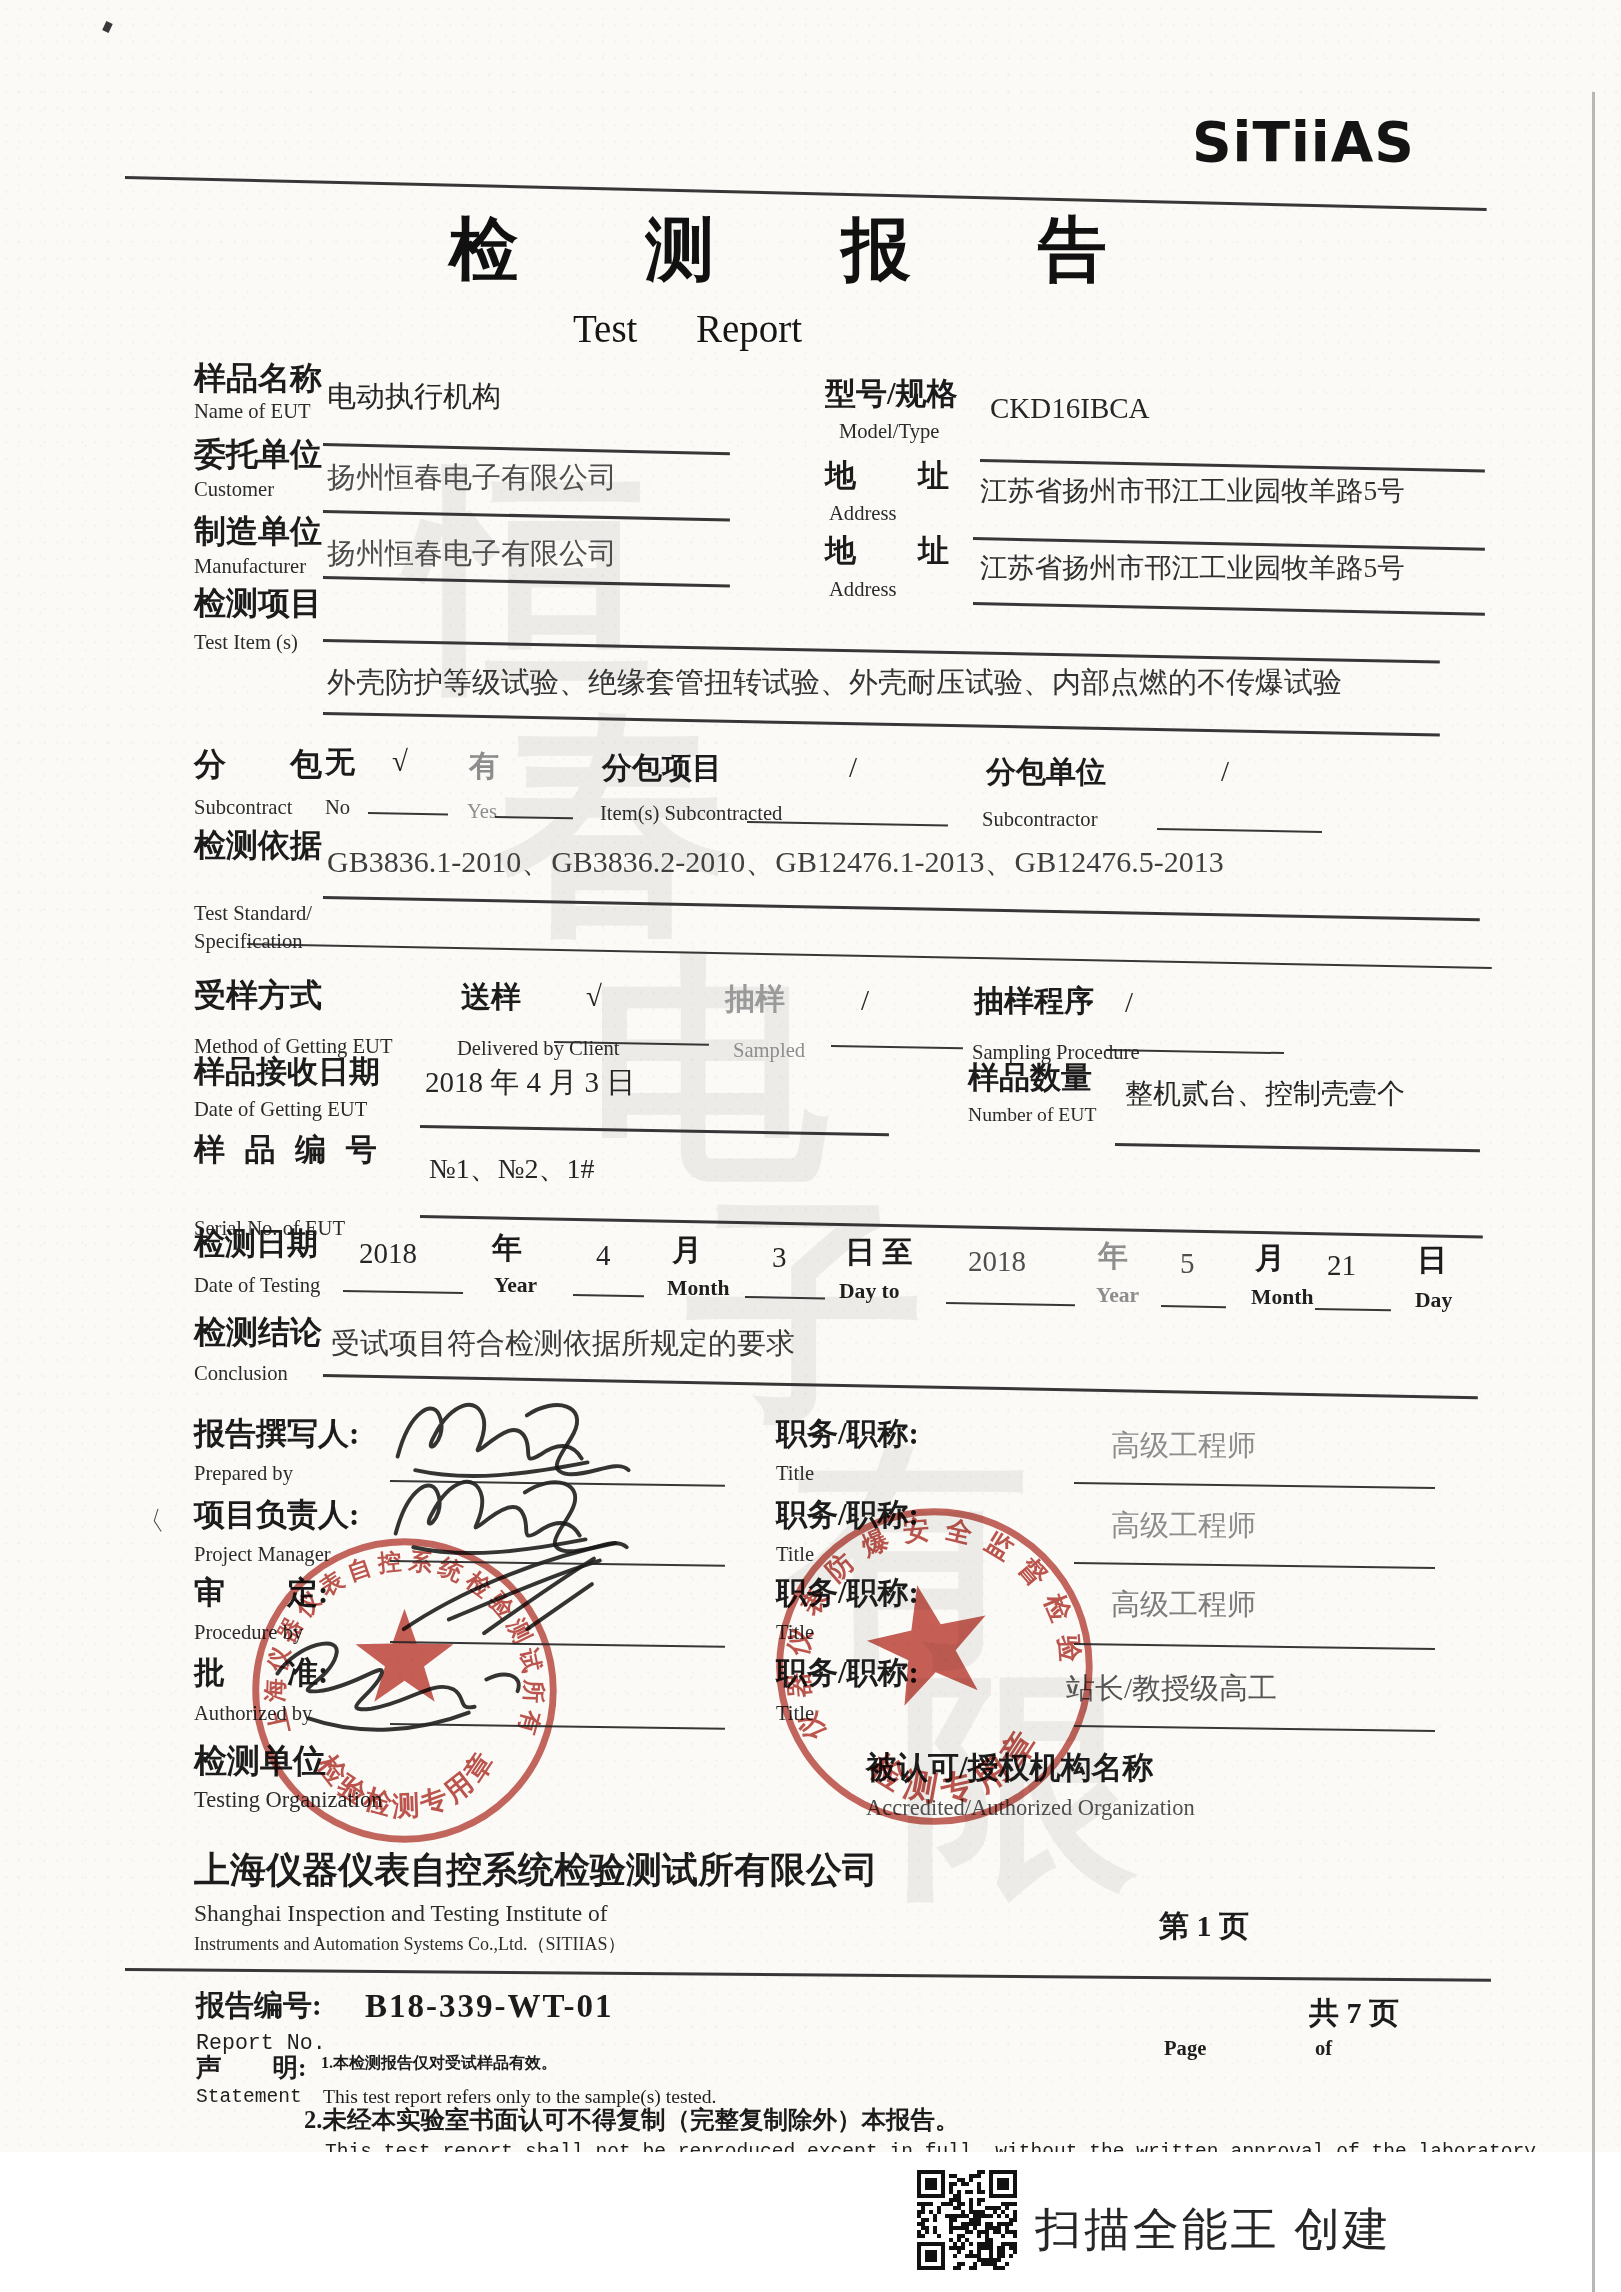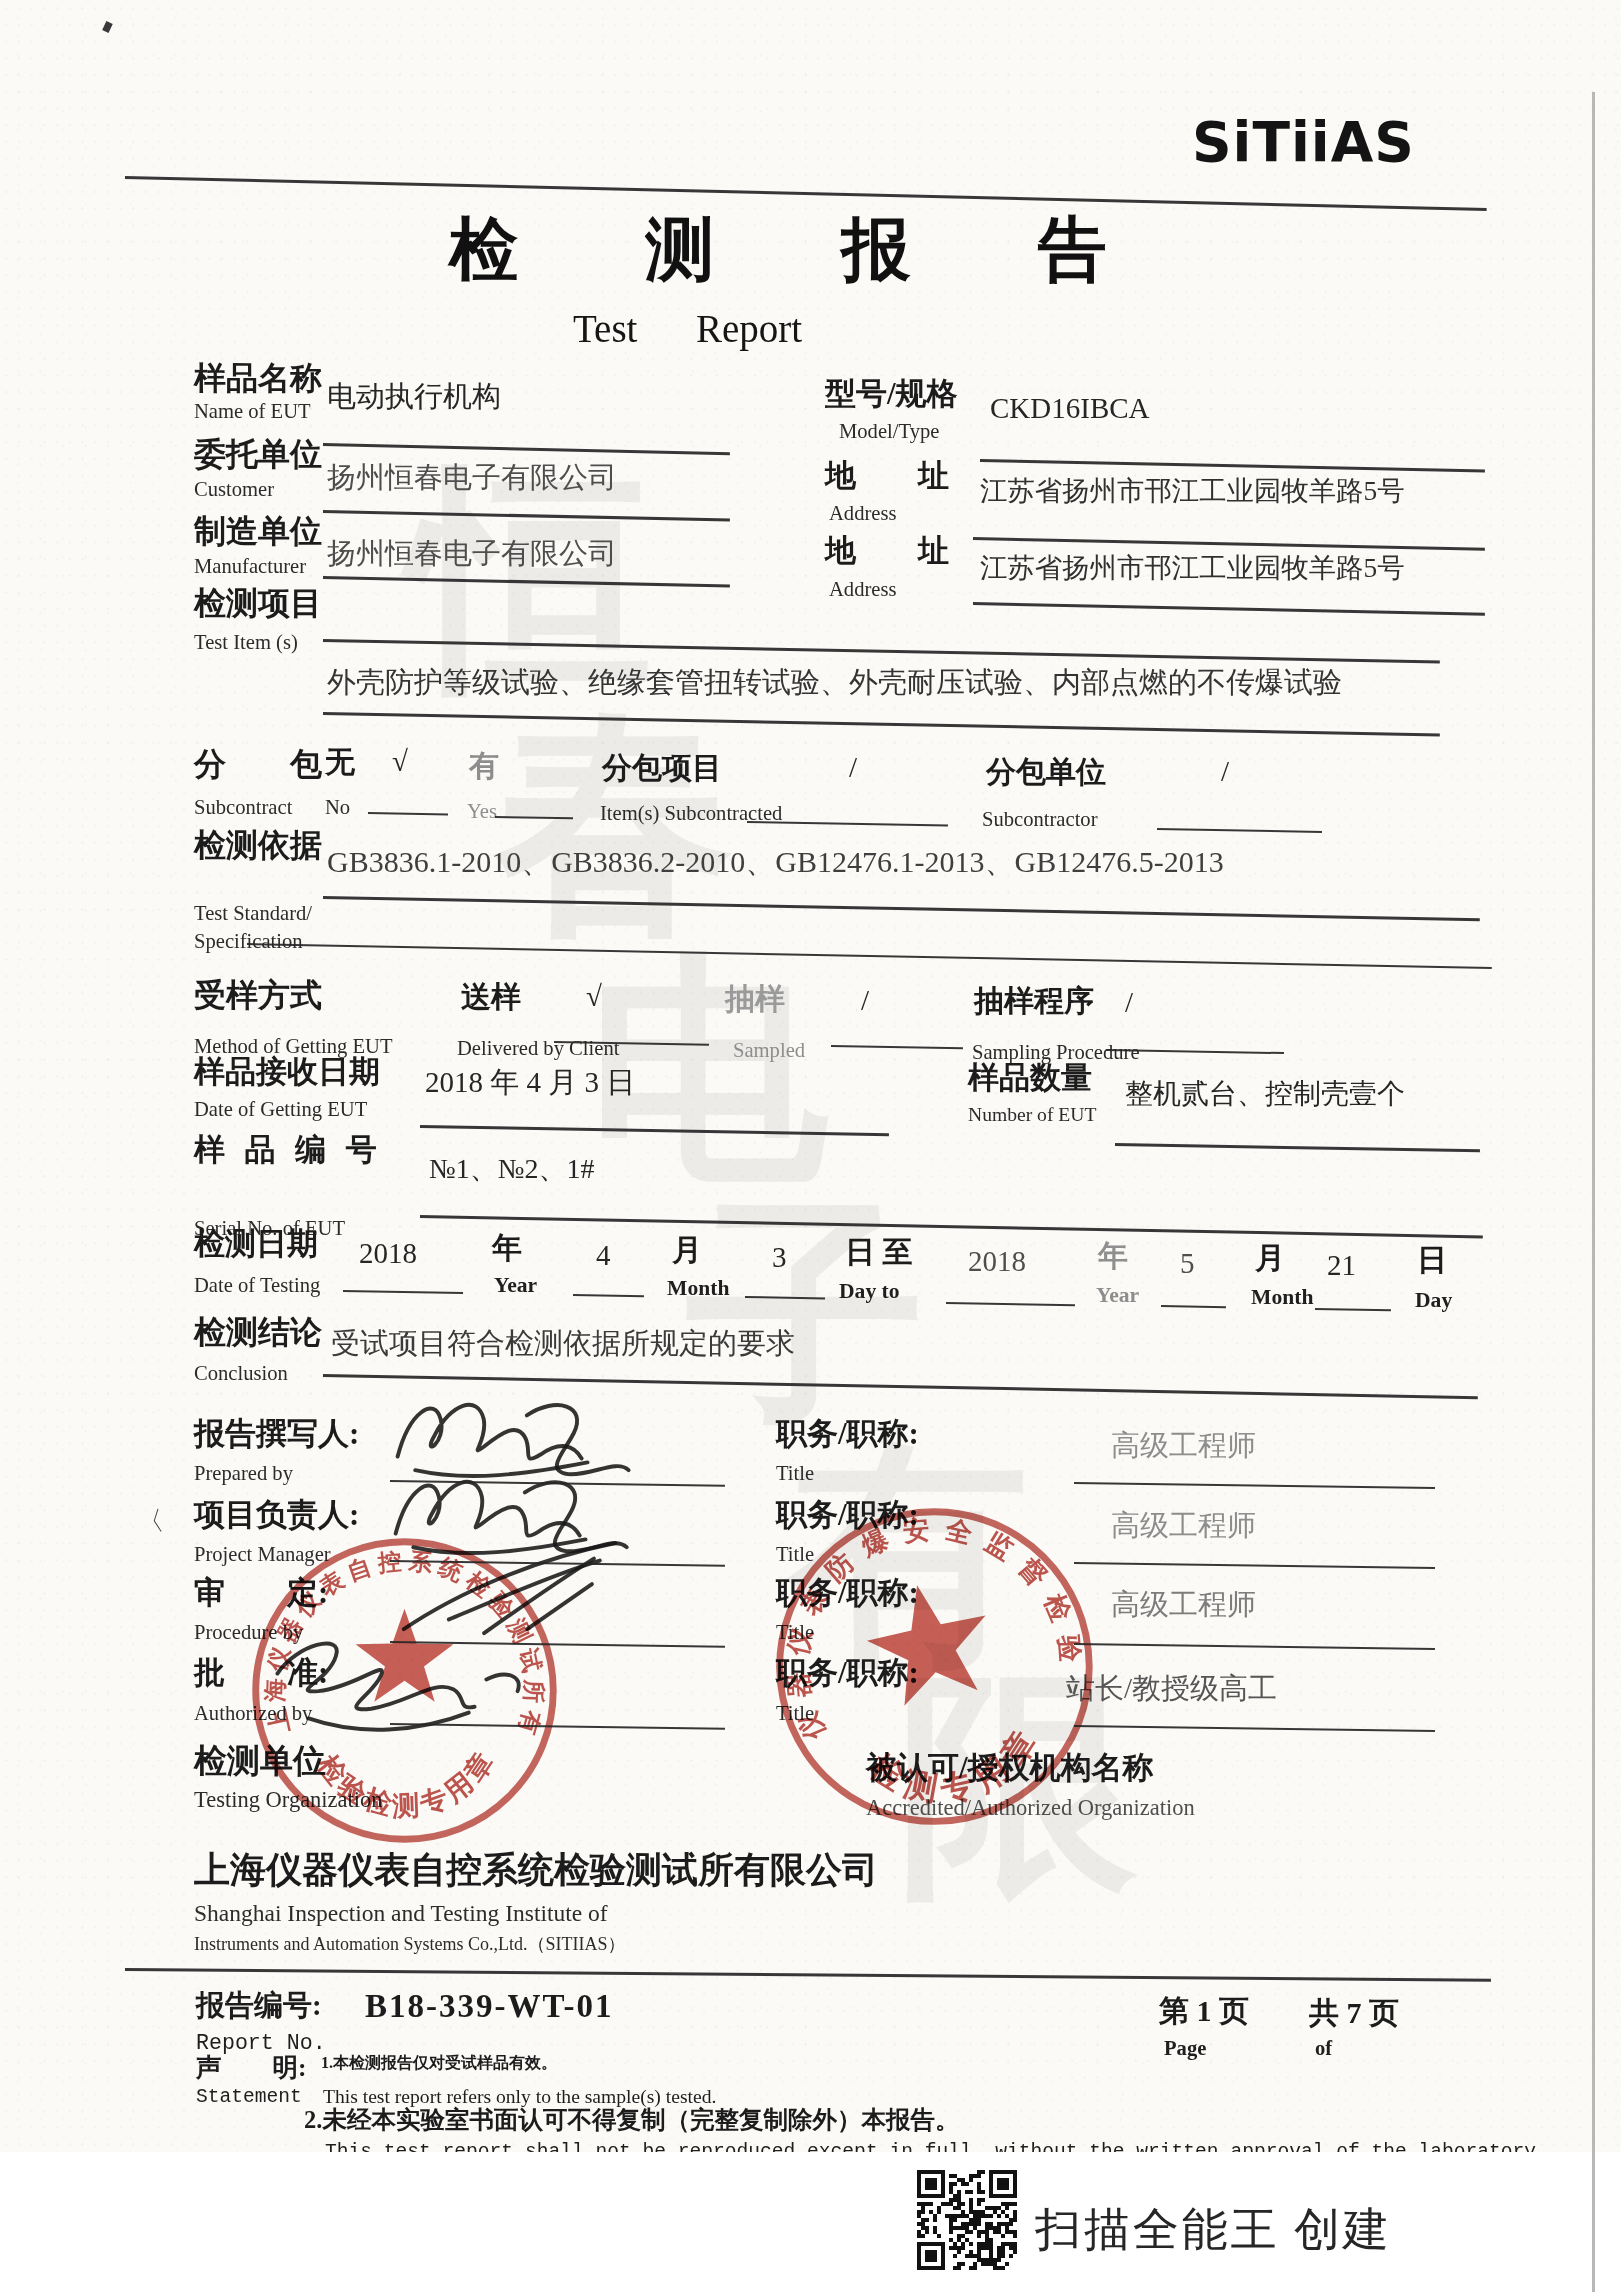--- a/index.html
+++ b/index.html
@@ -218,21 +218,21 @@
     </text>
     <polygon fill="#bf453b" transform="translate(172,152) scale(1.3)" points="0,-50 11.8,-16.2 47.6,-15.5 19,6.2 29.4,40.5 0,20 -29.4,40.5 -19,6.2 -47.6,-15.5 -11.8,-16.2"></polygon>
     <text font-size="34" fill="#b43a31" font-weight="bold" letter-spacing="8" font-family="Liberation Serif,serif">
       <textPath href="#arcR2">检测专用章</textPath>
     </text>
   </svg>
 
   <div class="abs zh-b" style="left:196px;top:1990px;font-size:29px;">报告编号:</div>
   <div class="abs zh-b" style="left:365px;top:1988px;font-size:33px;letter-spacing:2px;">B18-339-WT-01</div>
   <div class="abs mono" style="left:196px;top:2031px;font-size:21.6px;">Report No.</div>
-  <div class="abs zh-b" style="left:1159px;top:1994px;font-size:30px;">第 1 页</div>
+  <div class="abs zh-b" style="left:1159px;top:1909px;font-size:30px;">第 1 页</div>
   <div class="abs zh-b" style="left:1309px;top:1996px;font-size:30px;">共 7 页</div>
   <div class="abs en-b" style="left:1164px;top:2037px;font-size:20.6px;">Page</div>
   <div class="abs en-b" style="left:1315px;top:2037px;font-size:20.6px;">of</div>
   <div class="abs zh-b" style="left:196px;top:2054px;font-size:25.5px;">声　　明:</div>
   <div class="abs zh-b" style="left:321px;top:2054px;font-size:16px;">1.本检测报告仅对受试样品有效。</div>
   <div class="abs mono" style="left:196px;top:2086px;">Statement</div>
   <div class="abs mono" style="left:323px;top:2086px;font-family:Liberation Serif, serif;">This test report refers only to the sample(s) tested.</div>
   <div class="abs zh-b" style="left:304px;top:2107px;font-size:24.5px;">2.未经本实验室书面认可不得复制（完整复制除外）本报告。</div>
   <div class="abs mono" style="left:325px;top:2141px;">This test report shall not be reproduced except in full, without the written approval of the laboratory.</div>
 

